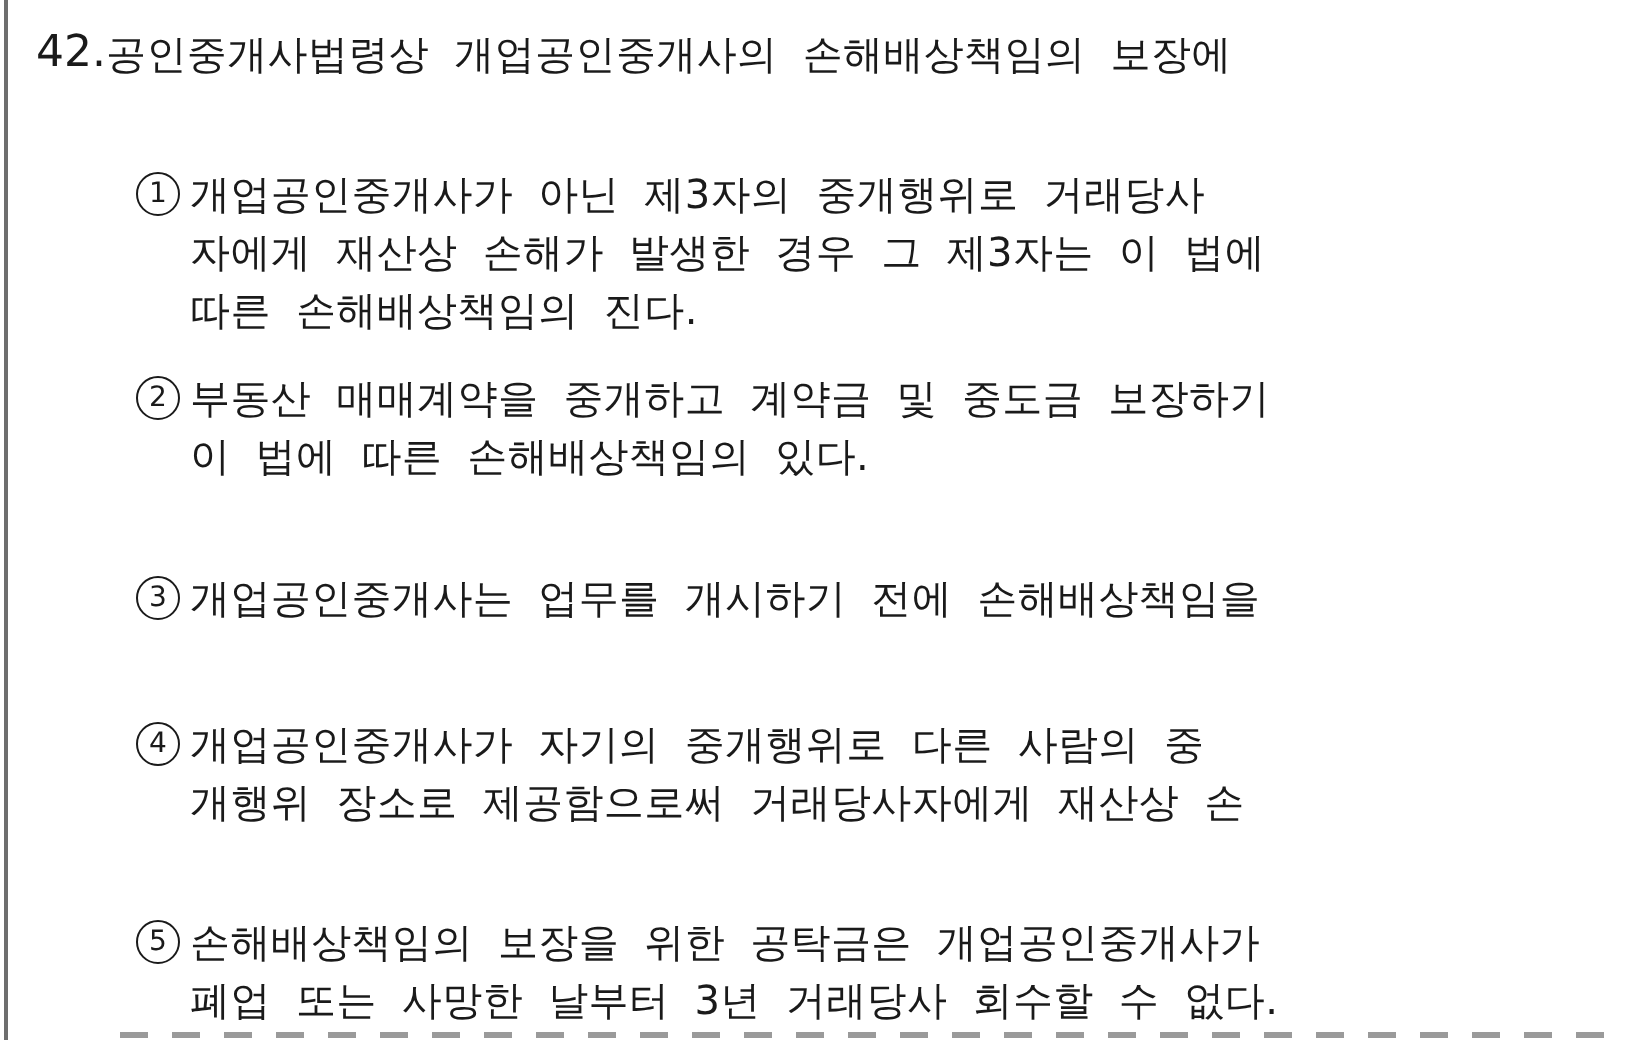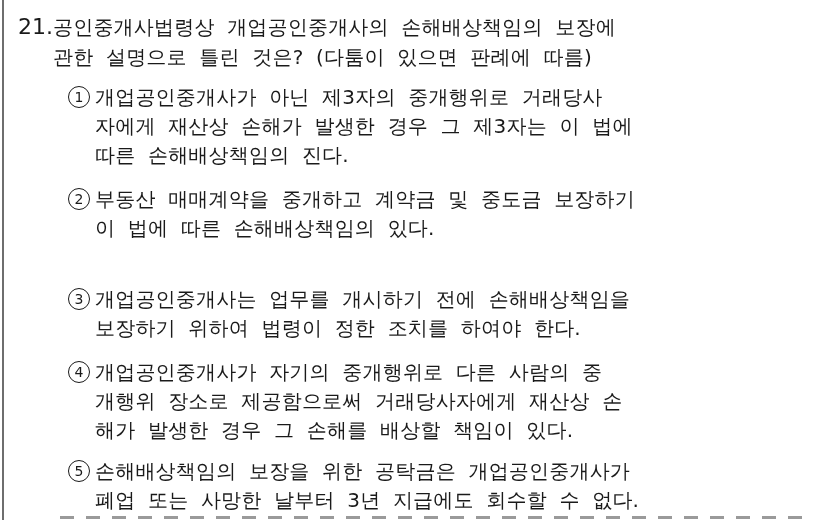--- a/index.html
+++ b/index.html
@@ -78,24 +78,23 @@
   }
 </style>
 </head>
 <body>
 
 <div class="page">
 
   <div class="left-rule"></div>
 
   <div class="question">
-    <span class="qnum">21.</span>
+    <span class="qnum">42.</span>
     <div class="qlines">
       <div class="tline">공인중개사법령상 개업공인중개사의 손해배상책임의 보장에</div>
-      <div class="tline">관한 설명으로 틀린 것은? (다툼이 있으면 판례에 따름)</div>
     </div>
   </div>
 
   <div class="option" style="top:83px">
     <span class="marker">
       <span class="mdigit">1</span>
     </span>
     <div class="olines">
       <div class="tline">개업공인중개사가 아닌 제3자의 중개행위로 거래당사</div>
       <div class="tline">자에게 재산상 손해가 발생한 경우 그 제3자는 이 법에</div>
@@ -112,40 +111,38 @@
       <div class="tline">이 법에 따른 손해배상책임의 있다.</div>
     </div>
   </div>
 
   <div class="option" style="top:285px">
     <span class="marker">
       <span class="mdigit">3</span>
     </span>
     <div class="olines">
       <div class="tline">개업공인중개사는 업무를 개시하기 전에 손해배상책임을</div>
-      <div class="tline">보장하기 위하여 법령이 정한 조치를 하여야 한다.</div>
     </div>
   </div>
 
   <div class="option" style="top:358px">
     <span class="marker">
       <span class="mdigit">4</span>
     </span>
     <div class="olines">
       <div class="tline">개업공인중개사가 자기의 중개행위로 다른 사람의 중</div>
       <div class="tline">개행위 장소로 제공함으로써 거래당사자에게 재산상 손</div>
-      <div class="tline">해가 발생한 경우 그 손해를 배상할 책임이 있다.</div>
     </div>
   </div>
 
   <div class="option" style="top:457px">
     <span class="marker">
       <span class="mdigit">5</span>
     </span>
     <div class="olines">
       <div class="tline">손해배상책임의 보장을 위한 공탁금은 개업공인중개사가</div>
-      <div class="tline">폐업 또는 사망한 날부터 3년 지급에도 회수할 수 없다.</div>
+      <div class="tline">폐업 또는 사망한 날부터 3년 거래당사 회수할 수 없다.</div>
     </div>
   </div>
 
   <div class="clipped-next-line"></div>
 
 </div>
 
 </body></html>

